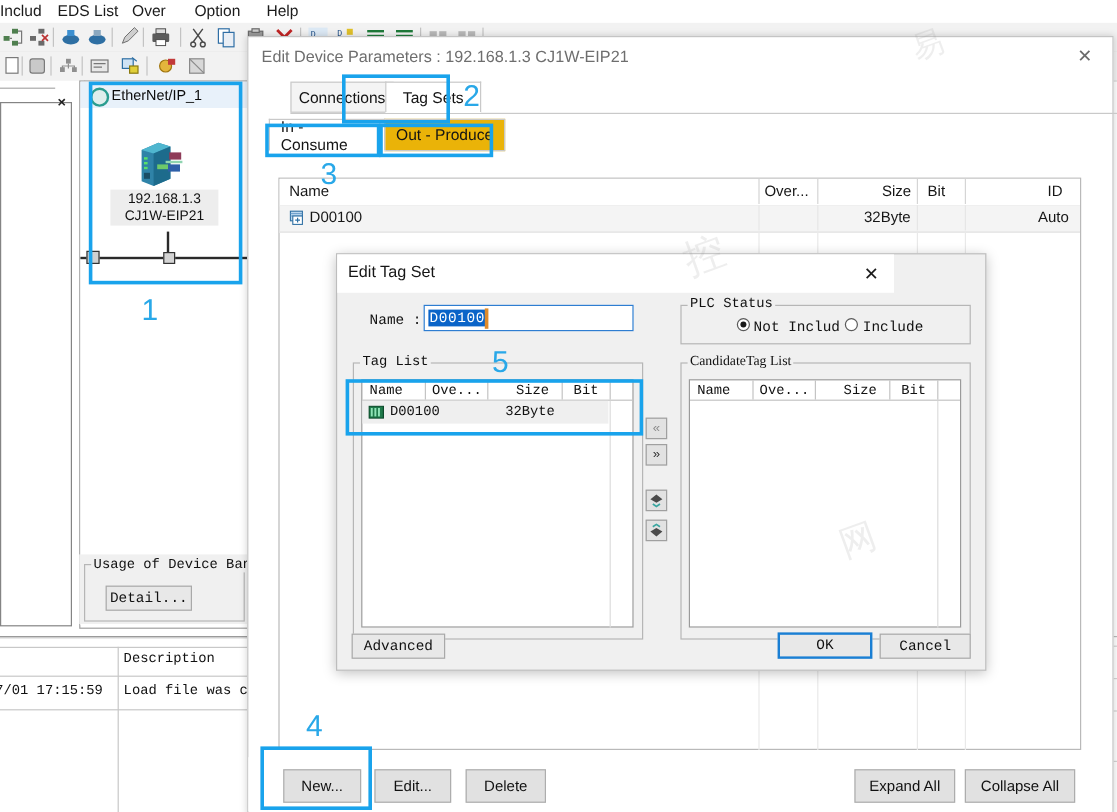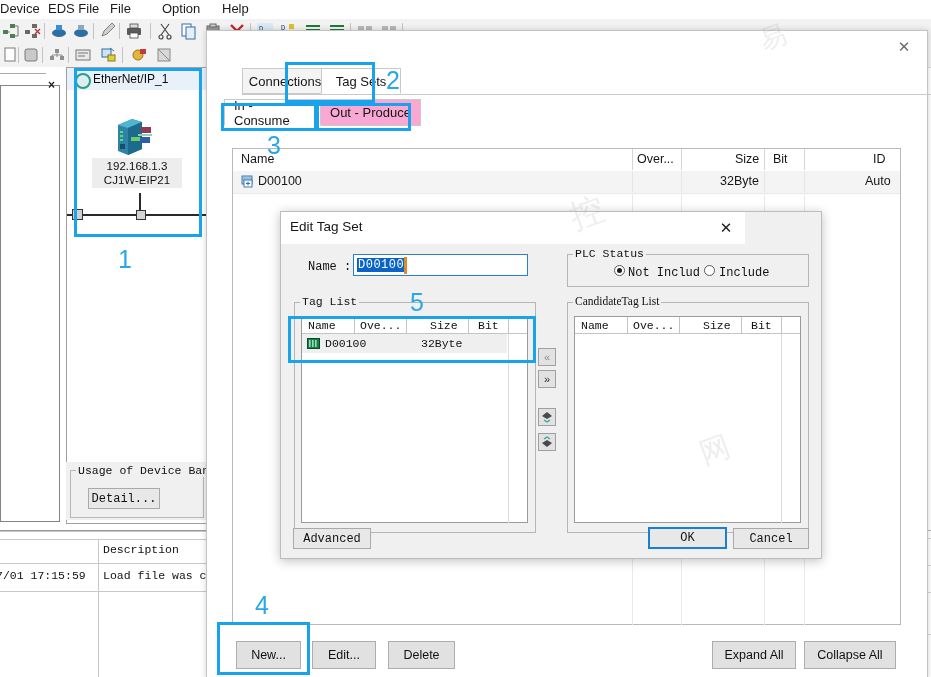--- a/index.html
+++ b/index.html
@@ -153,21 +153,21 @@
     background:#f4f4f4; border:1px solid #c9c9c9;
     font-size:13px; color:#141414; font-family:"Liberation Sans", sans-serif;
     display:flex; align-items:center; justify-content:center;
     padding:0 9px;
   }
   .tab.active { background:#ffffff; border-bottom:1px solid #ffffff; z-index:3; }
 
   .subtabs { position:absolute; left:17px; top:68px; height:27px; }
   .subtab {
     position:absolute; top:0; height:27px; box-sizing:border-box;
-    background:#f9a8d4; border:1px solid #c9c9c9;
+    background:#eab308; border:1px solid #c9c9c9;
     font-size:13px; color:#141414; font-family:"Liberation Sans", sans-serif;
     display:flex; align-items:center; justify-content:center; padding:0 9px;
   }
   .subtab.active { background:#ffffff; border-bottom-color:#ffffff; z-index:3; }
 
   
   .tagtable {
     position:absolute; left:25px; top:117px; width:669px; height:477px;
     background:#ffffff; border:1px solid #b9b9b9; box-sizing:border-box;
   }
@@ -283,23 +283,23 @@
     font-family:"Liberation Sans", sans-serif; pointer-events:none;
     z-index:70; transform:rotate(-20deg);
   }
 </style>
 </head>
 <body>
 
 <div id="root">
 
   <div class="menubar">
-    <div class="menu-item" style="left:0px;">Device</div>
-    <div class="menu-item" style="left:48px;">EDS File</div>
-    <div class="menu-item" style="left:110px;">File</div>
+    <div class="menu-item" style="left:0px;">Includ</div>
+    <div class="menu-item" style="left:48px;">EDS List</div>
+    <div class="menu-item" style="left:110px;">Over</div>
     <div class="menu-item" style="left:162px;">Option</div>
     <div class="menu-item" style="left:222px;">Help</div>
   </div>
 
   <div class="toolbar-row tb1">
     <svg class="tbicon" style="left:2px;" viewBox="0 0 18 18">
         <g fill="#4f7f4f">
           <rect x="1" y="8" width="5" height="4"></rect>
           <rect x="8" y="2" width="5" height="4"></rect>
           <rect x="8" y="12" width="5" height="4"></rect>
@@ -484,20 +484,21 @@
     <div class="log-hline" style="left:0; top:8px; width:206px;"></div>
     <div class="log-vline" style="left:98px; top:8px; height:139px;"></div>
     <div class="log-txt" style="left:103px; top:12px;">Description</div>
     <div class="log-hline" style="left:0; top:32px; width:206px;"></div>
     <div class="log-txt" style="left:-4px; top:38px;">7/01 17:15:59</div>
     <div class="log-txt" style="left:103px; top:38px;">Load file was con</div>
     <div class="log-hline" style="left:0; top:60px; width:206px;"></div>
   </div>
 
   <div class="maindlg">
+    <div class="maindlg-title">Edit Device Parameters : 192.168.1.3 CJ1W-EIP21</div>
     <div class="maindlg-close">✕</div>
 
     <div class="tabstrip">
       <div class="tab" style="left:0px; width:86px;">Connections</div>
       <div class="tab active" style="left:79px; width:80px;">Tag Sets</div>
     </div>
 
     <div class="subtabs">
       <div class="subtab active" style="left:0px; width:97px;">In - Consume</div>
       <div class="subtab" style="left:96px; width:101px;">Out - Produce</div>

